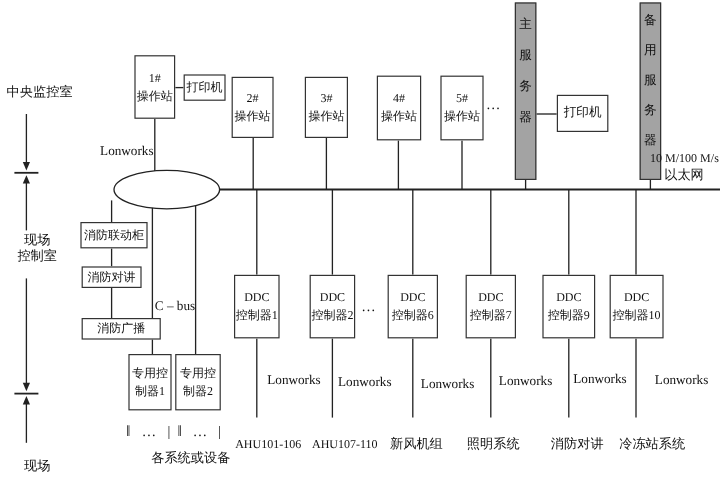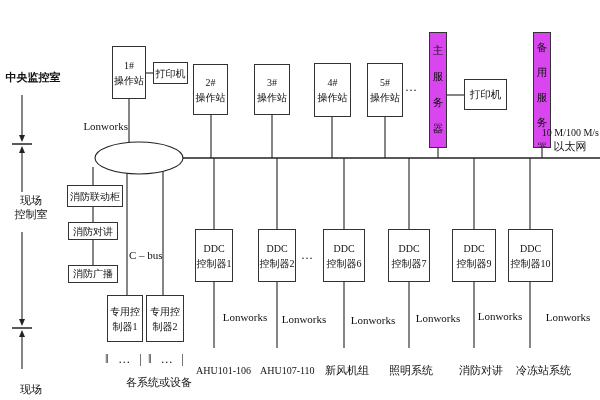--- a/index.html
+++ b/index.html
@@ -8,22 +8,22 @@
     font-family:"Liberation Serif","DejaVu Serif",serif;color:#111;
   }
   .canvas *{box-sizing:border-box;}
   svg.wires{position:absolute;left:0;top:0;width:600px;height:400px;}
   .box{
     position:absolute;border:1px solid #333;background:#fff;
     display:flex;flex-direction:column;align-items:center;justify-content:center;
     text-align:center;font-size:10px;line-height:1.5;white-space:nowrap;
   }
   .vbox{
-    position:absolute;border:1px solid #333;background:#d946ef;width:18px;height:116px;
-    text-align:center;font-size:10.5px;word-break:break-all;overflow:hidden;margin-top:30px;
+    position:absolute;border:1px solid #333;background:#a3a3a3;width:18px;height:148px;
+    text-align:center;font-size:10.5px;word-break:break-all;overflow:hidden;
   }
   .vbox.main{line-height:26px;padding-top:5px;}
   .vbox.backup{line-height:25px;padding-top:2px;}
   .lbl{position:absolute;font-size:11px;line-height:1.25;white-space:nowrap;}
   .lbl.sm{font-size:10px;}
   .center{text-align:center;}
   .right{text-align:right;}
   .dots{font-size:12px;letter-spacing:1px;}
   .taps{
     position:absolute;display:flex;justify-content:space-between;align-items:center;
@@ -84,21 +84,21 @@
 
     <g>
       <line x1="22" y1="232" x2="22" y2="320"></line>
       <polygon points="19,319 25,319 22,326" fill="#222" stroke="none"></polygon>
       <line x1="12" y1="328" x2="32" y2="328" stroke-width="1.5"></line>
       <polygon points="19,337 25,337 22,330" fill="#222" stroke="none"></polygon>
       <line x1="22" y1="335" x2="22" y2="369"></line>
     </g>
   </svg>
 
-  <div class="lbl center" style="left:4px;top:71px;width:58px;font-weight:bold;">中央监控室</div>
+  <div class="lbl center" style="left:4px;top:71px;width:58px;">中央监控室</div>
   <div class="lbl center" style="left:6px;top:194px;width:50px;">
     <div>现场</div>
     <div>控制室</div>
   </div>
   <div class="lbl center" style="left:10px;top:383px;width:42px;">现场</div>
 
   <div class="box" style="left:112px;top:46px;width:34px;height:53px;">
     <span>1#</span>
     <span>操作站</span>
   </div>
@@ -132,21 +132,21 @@
   <div class="lbl" style="left:129px;top:201px;margin-top:48px;">C – bus</div>
   <div class="lbl sm right" style="left:541px;top:127px;width:58px;">10 M/100 M/s</div>
   <div class="lbl center" style="left:548px;top:140px;width:44px;">以太网</div>
 
   <div class="box" style="left:67px;top:185px;width:56px;height:22px;">
     <span>消防联动柜</span>
   </div>
   <div class="box" style="left:68px;top:222px;width:50px;height:18px;">
     <span>消防对讲</span>
   </div>
-  <div class="box" style="left:68px;top:265px;width:50px;height:18px;font-family:Liberation Mono, monospace;">
+  <div class="box" style="left:68px;top:265px;width:66px;height:18px;">
     <span>消防广播</span>
   </div>
 
   <div class="box" style="left:195px;top:229px;width:38px;height:53px;">
     <span>DDC</span>
     <span>控制器1</span>
   </div>
   <div class="box" style="left:258px;top:229px;width:38px;height:53px;">
     <span>DDC</span>
     <span>控制器2</span>

